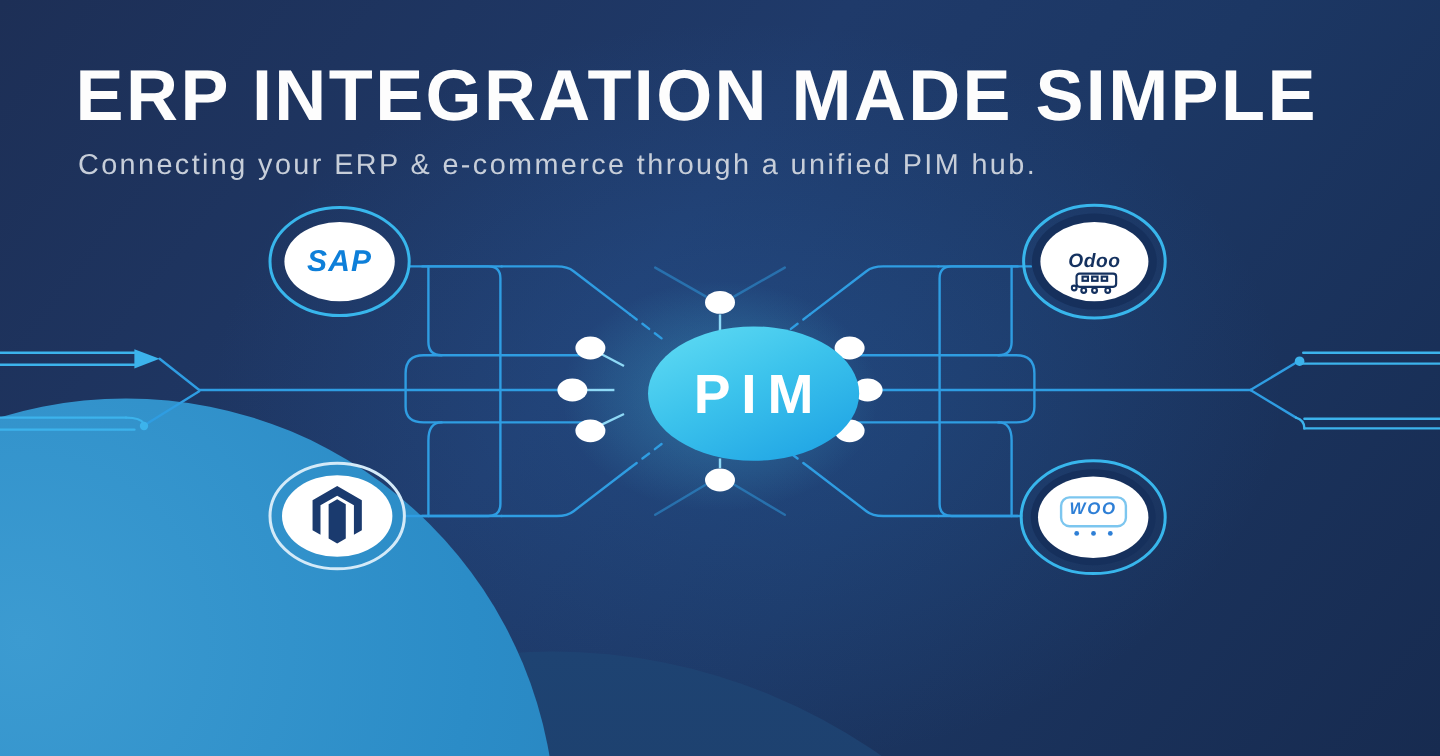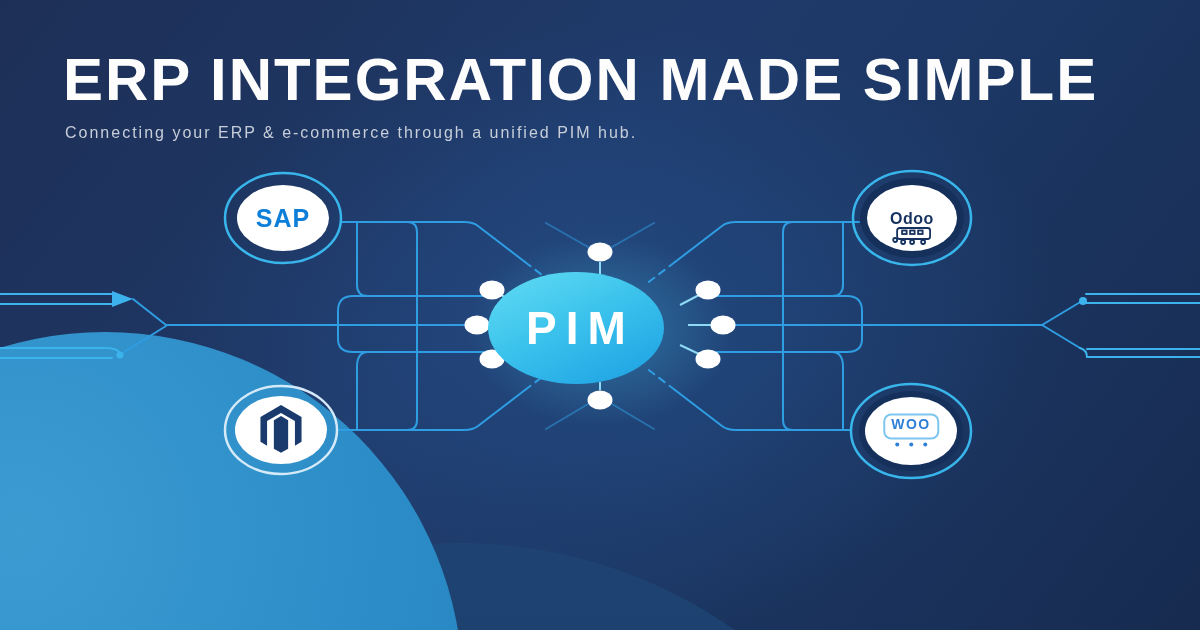--- a/index.html
+++ b/index.html
@@ -10,41 +10,41 @@
       radial-gradient(620px 430px at 52% 52%, rgba(45,110,185,0.30), rgba(45,110,185,0) 72%),
       linear-gradient(128deg, #1d2f56 0%, #1f3a6a 42%, #1c3764 62%, #172b50 100%);
   }
   .decor-circle { position:absolute; border-radius:50%; }
   .circle-subtle { left:-17px; top:543px; width:954px; height:954px; z-index:1;
     background:linear-gradient(180deg,#1e4372 0%, #1c3c68 40%); }
   .circle-light { left:-253px; top:332px; width:716px; height:716px; z-index:2;
     background:radial-gradient(circle at 38% 28%, #3c9bd1 0%, #2b8cc7 55%, #2680ba 100%); }
   svg.traces { position:absolute; left:0; top:0; z-index:3; }
   .hub {
-    position:absolute; left:488px; top:272px; width:176px; height:112px; z-index:4;
+    position:absolute; left:540px; top:272px; width:176px; height:112px; z-index:4;
     border-radius:50%; display:flex; align-items:center; justify-content:center;
     background:linear-gradient(155deg,#62ddf4 0%, #3cc3ec 45%, #1b9fe3 100%);
   }
   .hub span { color:#ffffff; font-size:46px; font-weight:bold; letter-spacing:9px; text-indent:9px; }
   .logo { position:absolute; transform:translate(-50%,-50%); z-index:5;
-    display:flex; flex-direction:column; align-items:center; }
+    display:flex; flex-direction:column; align-items:center;font-style:italic; }
   .logo-sap { left:283px; top:218px; }
   .logo-sap span { font-size:25px; font-weight:bold; color:#0e7fd9; letter-spacing:1px; }
   .logo-odoo { left:912px; top:216px; }
   .logo-odoo .odoo-word { font-size:16px; font-weight:bold; color:#14315f; letter-spacing:0.5px; line-height:16px;margin-top:24px; }
   .logo-magento { left:281px; top:430px; }
   .logo-woo { left:911px; top:430px; }
   .woo-box { border:2px solid #7cc6ef; border-radius:8px; padding:0 6px; height:22px;
     display:flex; align-items:flex-start; background:rgba(255,255,255,0.55); }
   .woo-box span { font-size:14px; font-weight:bold; color:#2e7fd6; letter-spacing:1.5px; }
   .woo-dots { display:flex; gap:10px; margin-top:3px; }
   .woo-dots i { width:4px; height:4px; border-radius:50%; background:#2e7fd6; }
   .header { position:absolute; left:63px; top:50px; z-index:6; width:1100px; }
   .title { margin:0; color:#fdfdfd; font-size:60px; font-weight:bold; letter-spacing:2px; line-height:1.0; white-space:nowrap; }
-  .subtitle { margin:14px 0 16px 2px; color:#c7ced9; font-size:16px; letter-spacing:2px; white-space:nowrap; }
+  .subtitle { margin:14px 0 16px 2px; color:#c7ced9; font-size:24px; letter-spacing:2px; white-space:nowrap; }
 </style>
 </head>
 <body>
 
 <div class="canvas">
 
   <div class="decor-circle circle-subtle"></div>
   <div class="decor-circle circle-light"></div>
 
   <svg class="traces" width="1200" height="630" viewBox="0 0 1200 630">

